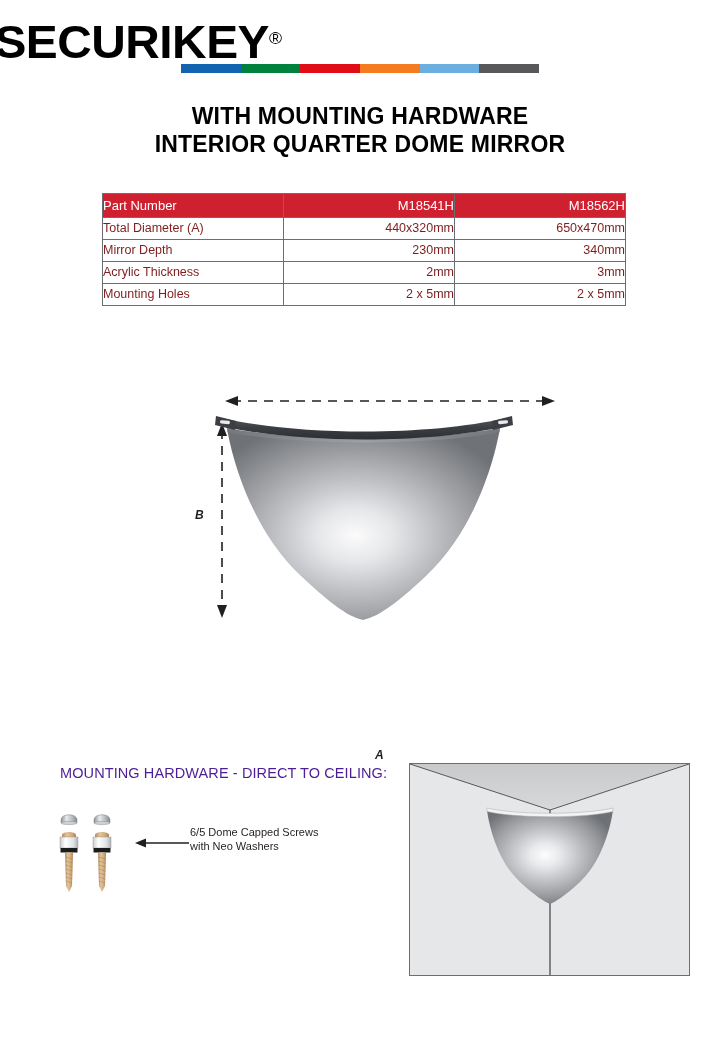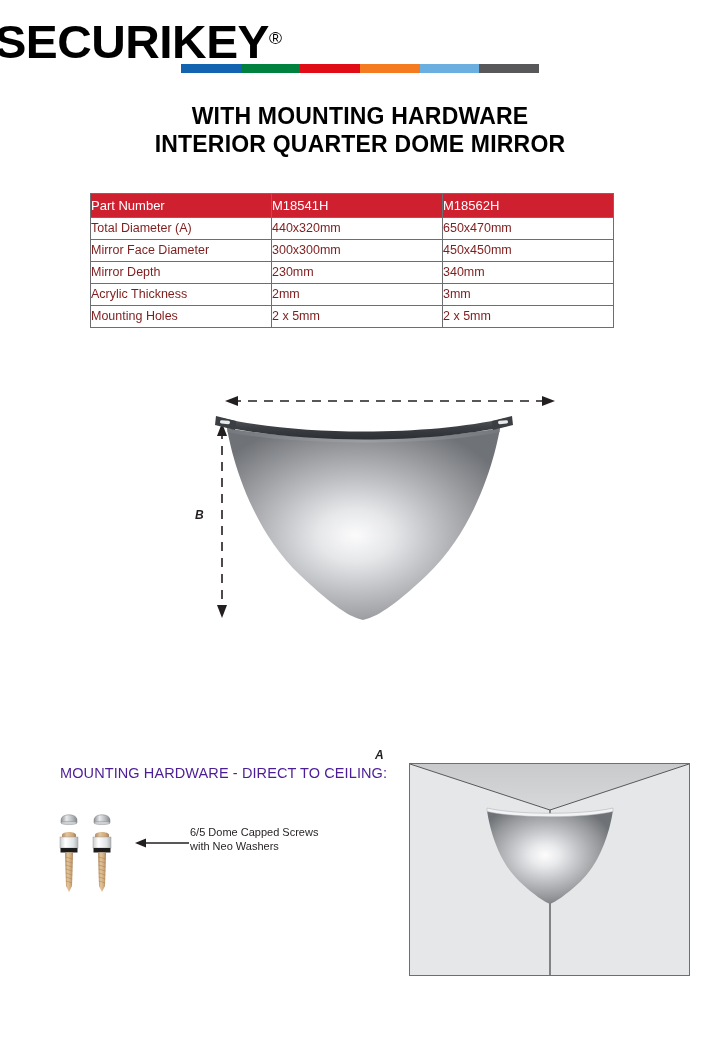--- a/index.html
+++ b/index.html
@@ -65,21 +65,21 @@
     font-weight: bold;
     font-size: 23px;
     line-height: 28px;
     letter-spacing: 0.2px;
     color: #000000;
   }
 
   
   #spec-table {
     position: absolute;
-    left: 90px;
+    left: 102px;
     top: 193px;
     width: 523px;
     border-collapse: collapse;
     table-layout: fixed;
     font-size: 12.5px;
     padding-left: 8px;
   }
   #spec-table col.c1 { width: 181px; }
   #spec-table col.c2 { width: 171px; }
   #spec-table col.c3 { width: 171px; }
@@ -91,21 +91,21 @@
     color: #7f1d1d;
   }
   #spec-table thead th {
     background: #cf2030;
     color: #ffffff;
     border-color: #6d6e71;
     height: 22px;
     font-size: 13px;
   }
   .cell-label { text-align: left; padding-left: 5px; }
-  .cell-val { text-align: left; }
+  .cell-val { text-align: right; }
 
   
   #drawing {
     position: absolute;
     left: 170px;
     top: 370px;
     width: 400px;
     height: 265px;
   }
   #dim-a-label {
@@ -198,25 +198,20 @@
       <th class="cell-label">Part Number</th>
       <th class="cell-val">M18541H</th>
       <th class="cell-val">M18562H</th>
     </tr>
   </thead>
   <tbody>
     <tr>
       <td class="cell-label">Total Diameter (A)</td>
       <td class="cell-val">440x320mm</td>
       <td class="cell-val">650x470mm</td>
-    </tr>
-    <tr>
-      <td class="cell-label">Mirror Face Diameter</td>
-      <td class="cell-val">300x300mm</td>
-      <td class="cell-val">450x450mm</td>
     </tr>
     <tr>
       <td class="cell-label">Mirror Depth</td>
       <td class="cell-val">230mm</td>
       <td class="cell-val">340mm</td>
     </tr>
     <tr>
       <td class="cell-label">Acrylic Thickness</td>
       <td class="cell-val">2mm</td>
       <td class="cell-val">3mm</td>

